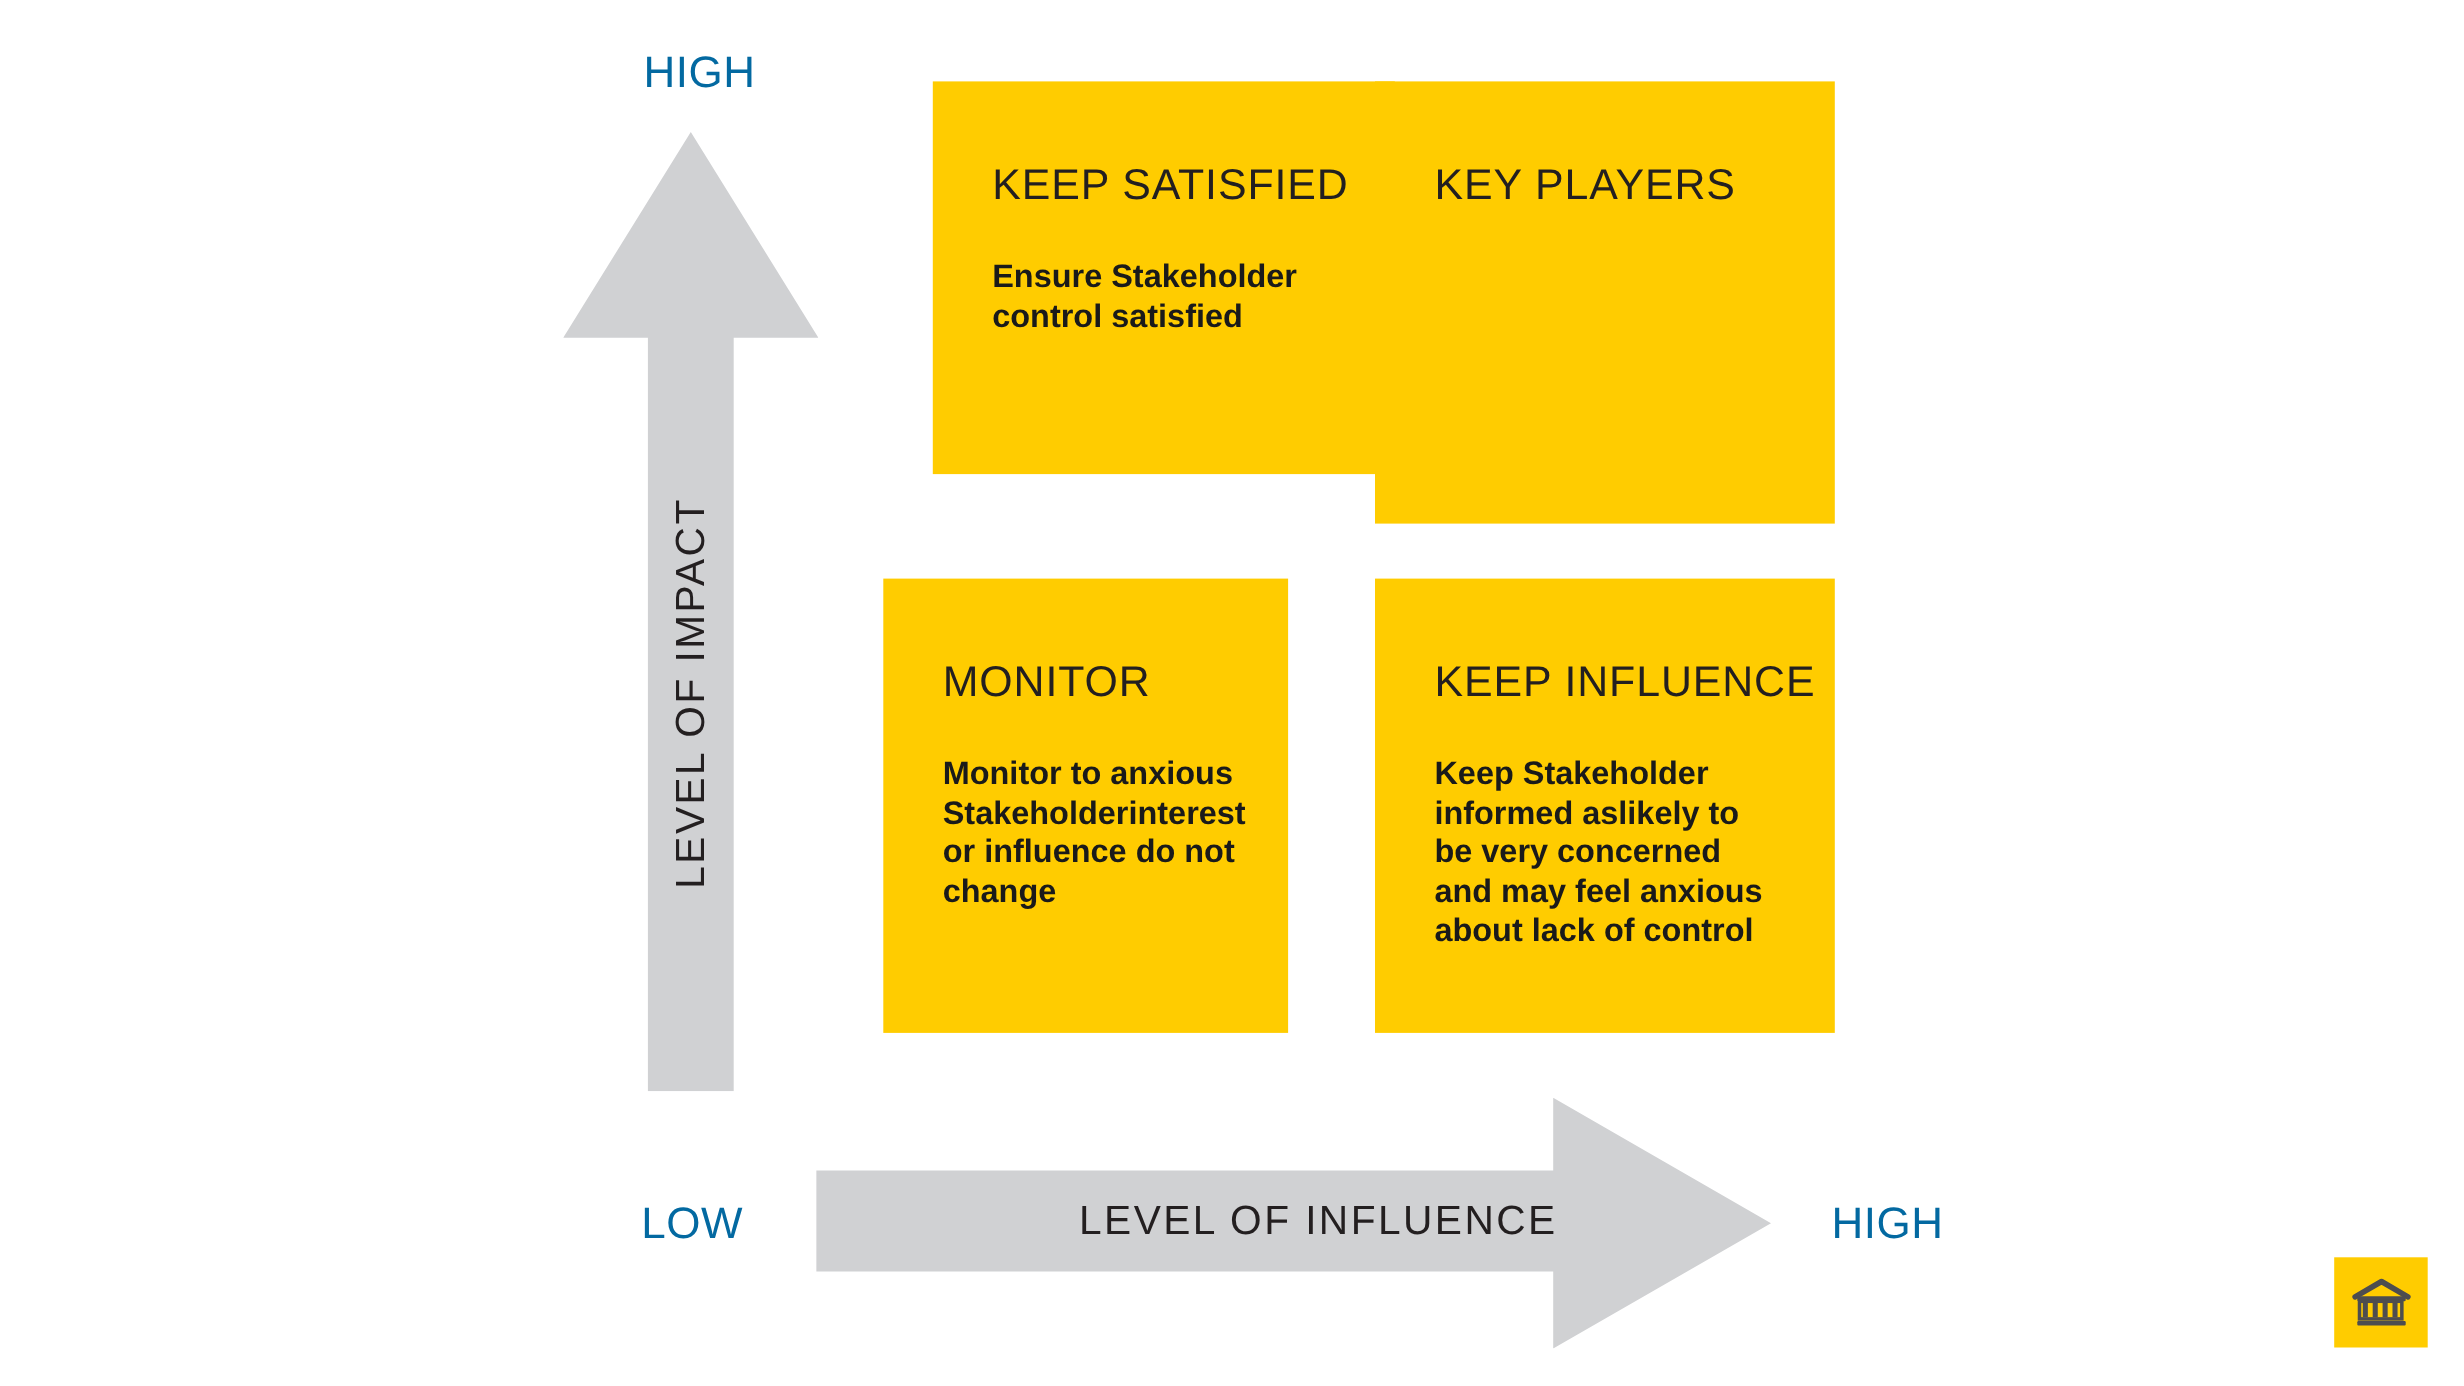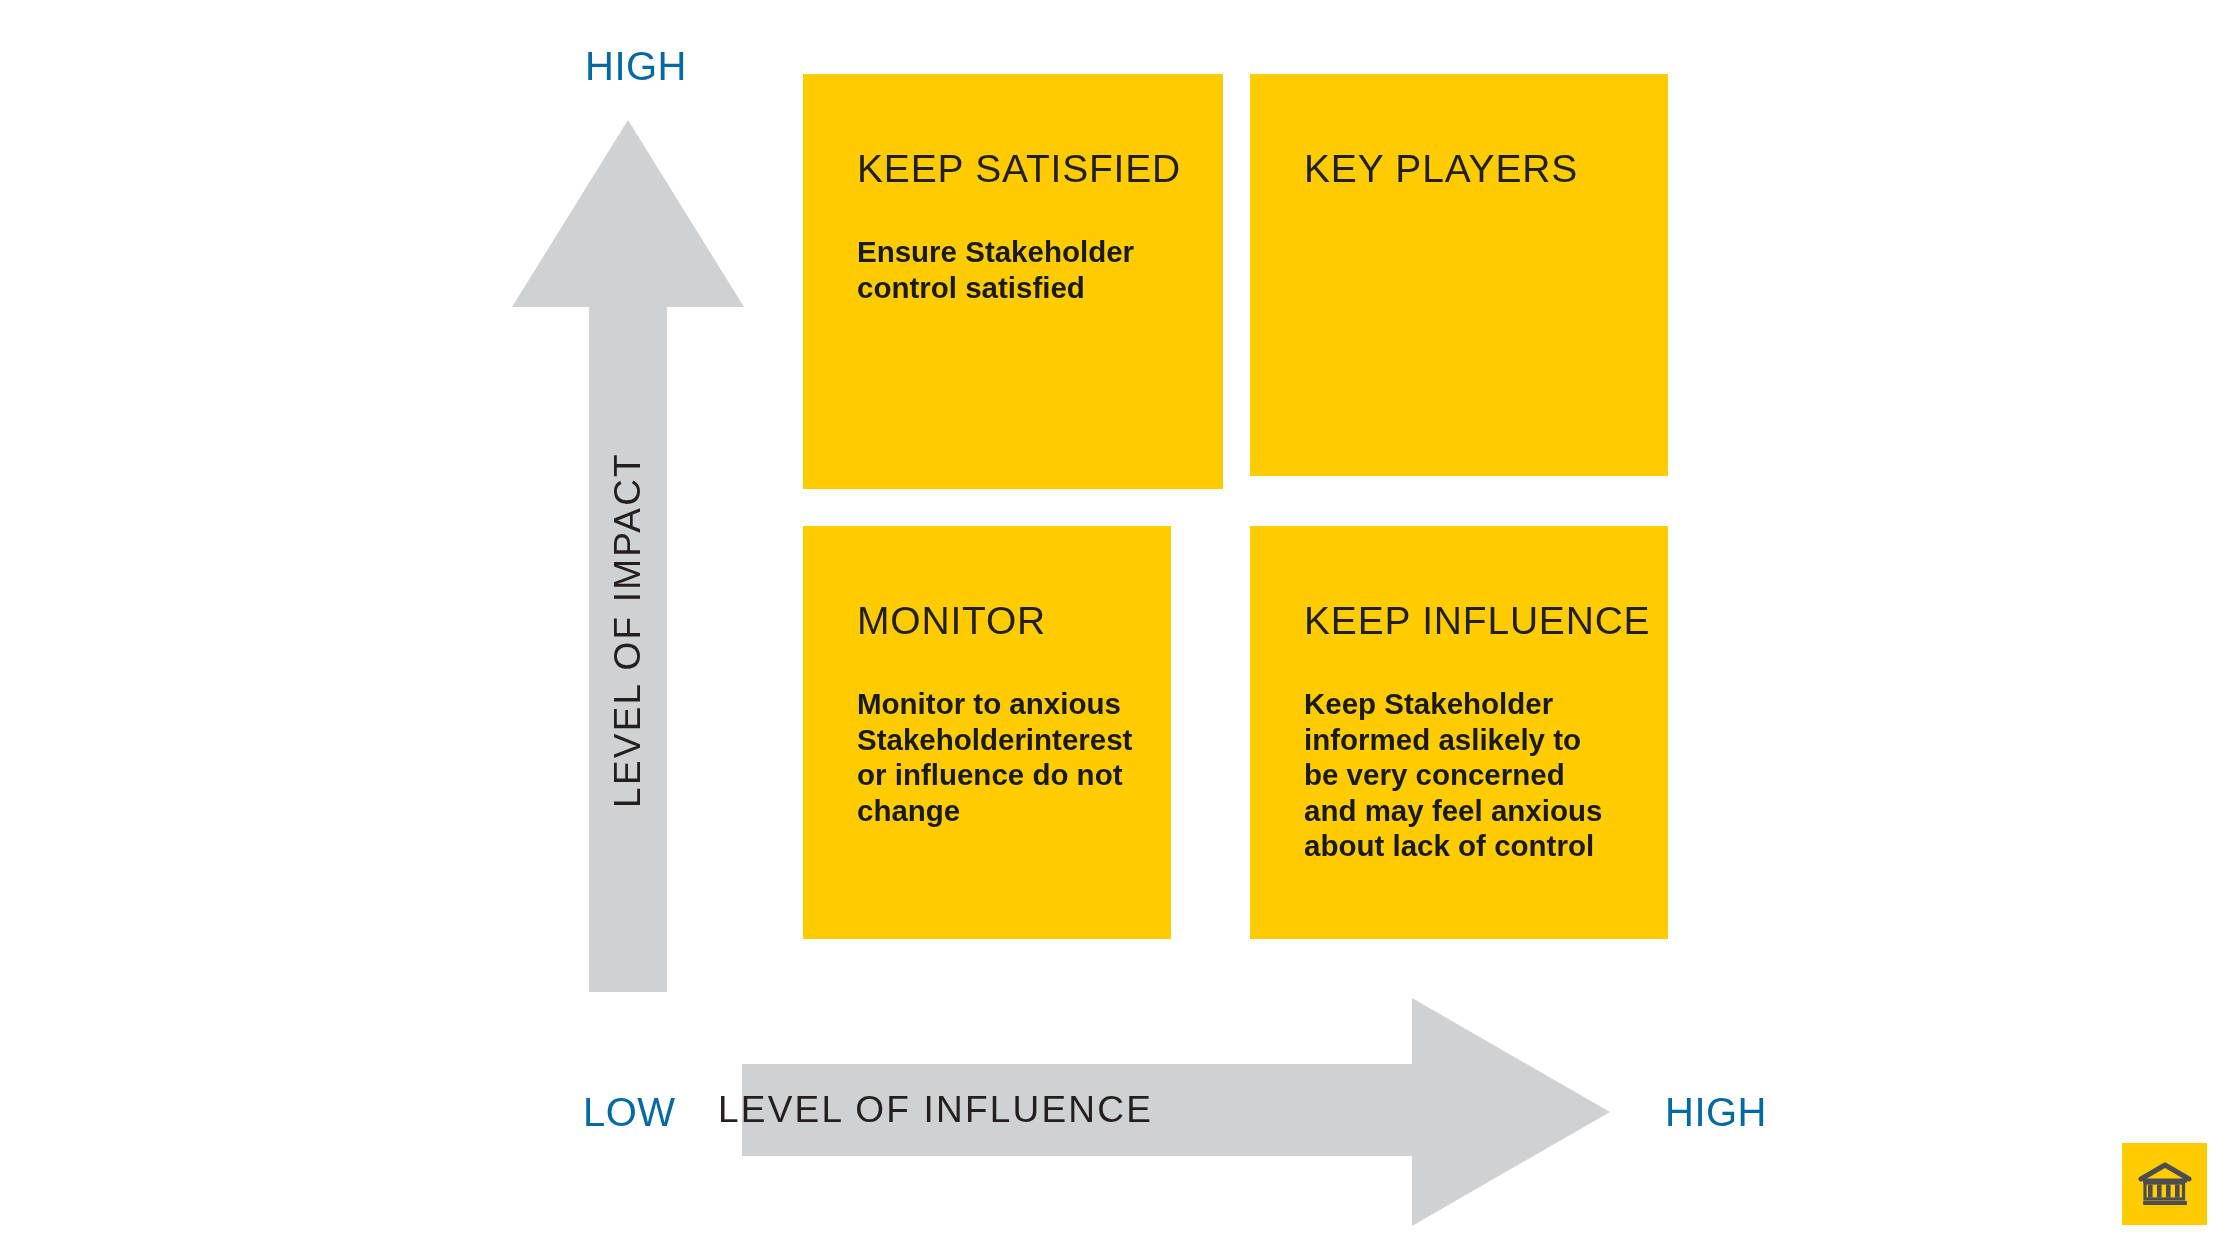--- a/index.html
+++ b/index.html
@@ -68,45 +68,45 @@
     position: absolute;
     left: 742px;
     top: 998px;
     width: 868px;
     height: 228px;
   }
   #h-arrow svg { display: block; }
 
   #h-axis-label {
     position: absolute;
-    left: 718px;
+    left: 744px;
     top: 1064px;
     width: 672px;
     height: 92px;
     display: flex;
     align-items: center;
-    justify-content: flex-start;
+    justify-content: flex-end;
     pointer-events: none;
   }
   #h-axis-label span {
     white-space: nowrap;
     font-size: 37px;
     letter-spacing: 2.2px;
     color: #231f20;
   }
 
   
   .quad {
     position: absolute;
     background: #ffcc00;
     box-sizing: border-box;
     padding-left: 54px;
     padding-right: 30px;
   }
-  #quad-keep-satisfied { left: 803px;  top: 74px;  width: 420px; height: 415px; }
+  #quad-keep-satisfied { left: 848px;  top: 74px;  width: 420px; height: 357px; }
   #quad-key-players    { left: 1250px; top: 74px;  width: 418px; height: 402px; }
   #quad-monitor        { left: 803px;  top: 526px; width: 368px; height: 413px; }
   #quad-keep-informed  { left: 1250px; top: 526px; width: 418px; height: 413px; }
 
   .quad-title {
     color: #231f20;
     font-size: 39px;
     font-weight: 400;
     letter-spacing: 0.8px;
     margin: 0;

